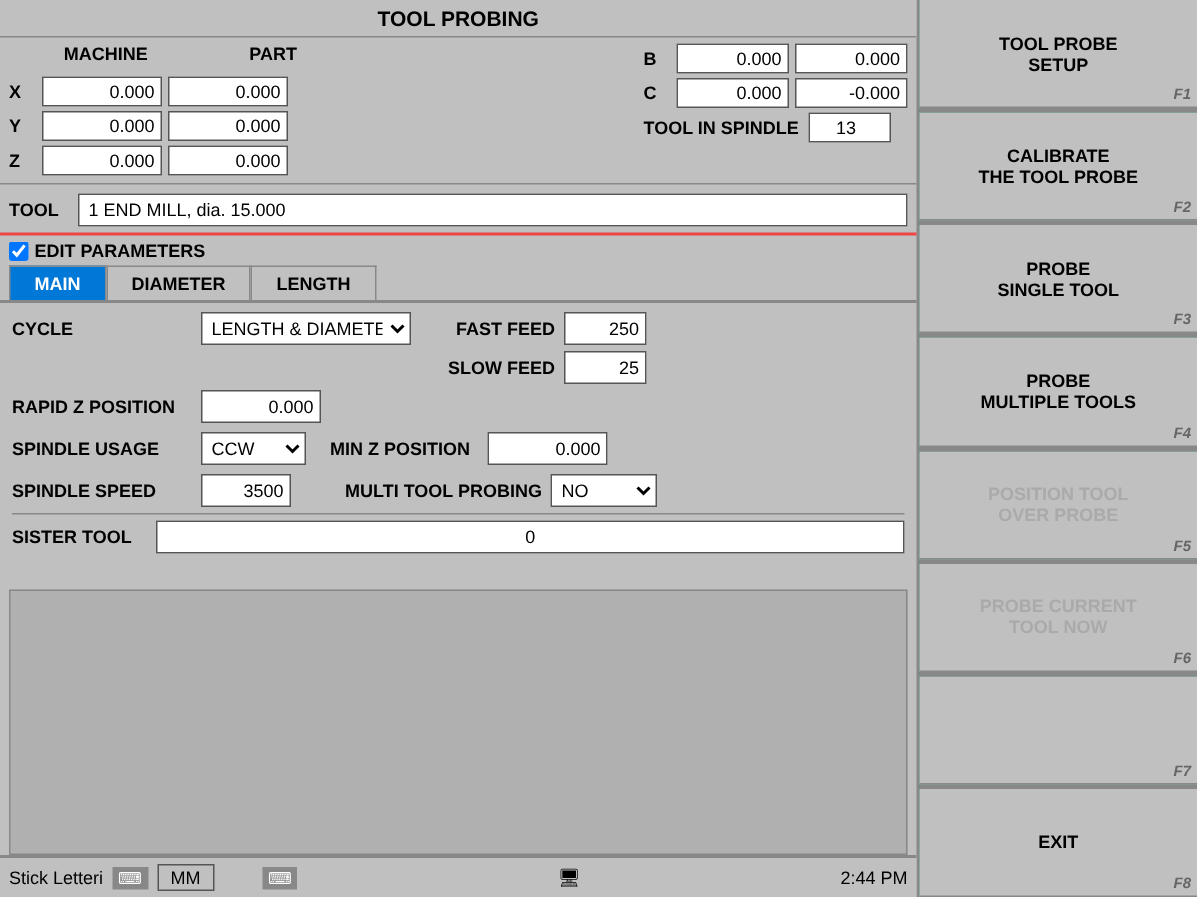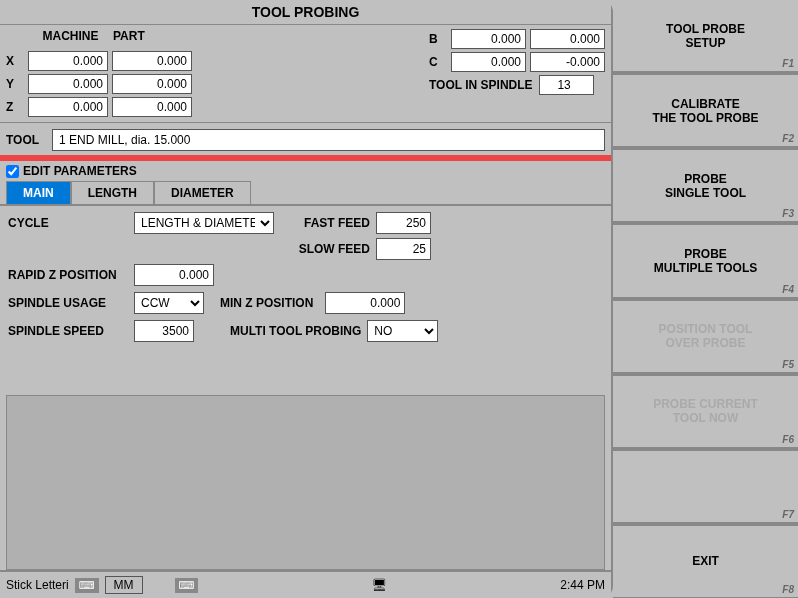--- a/index.html
+++ b/index.html
@@ -15,21 +15,20 @@
       display: flex;
       width: 798px;
       height: 598px;
     }
     .left-panel {
       flex: 1;
       display: flex;
       flex-direction: column;
       background: #c0c0c0;
       border-right: 2px solid #888;
-      border-radius: 12px;
     }
     .right-panel {
       width: 185px;
       display: flex;
       flex-direction: column;
       background: #0f766e;
     }
     
     .header {
       background: #c0c0c0;
@@ -47,21 +46,21 @@
       text-align: right;
       padding-right: 4px;
       font-size: 12px;
       margin-right: 4px;
     }
     
     .tool-row {
       display: flex;
       align-items: center;
       padding: 4px 6px;
-      border-bottom: 6px solid #ef4444;
+      border-bottom: 2px solid #ef4444;
       gap: 6px;
     }
     .tool-label {
       font-weight: bold;
       font-size: 12px;
       width: 40px;
     }
     .tool-info-box {
       flex: 1;
       background: white;
@@ -231,21 +230,21 @@
   <div class="left-panel">
 
     <div class="header">TOOL PROBING</div>
 
     <div class="coord-section">
       <div style="display:flex; align-items:flex-start;">
 
         <div style="flex:1;">
           <div style="display:flex; margin-bottom:8px; margin-left:22px;">
             <div style="width:85px; text-align:center; font-weight:bold; font-size:12px;">MACHINE</div>
-            <div style="width:85px; text-align:left; font-weight:bold; font-size:12px;">PART</div>
+            <div style="width:85px; text-align:right; font-weight:bold; font-size:12px;">PART</div>
           </div>
 
           <div style="display:flex; align-items:center; margin-bottom:3px;">
             <span style="width:22px; font-weight:bold; font-size:12px;">X</span>
             <input type="text" class="coord-input" value="0.000" style="">
             <input type="text" class="coord-input" value="0.000" style="">
           </div>
 
           <div style="display:flex; align-items:center; margin-bottom:3px;">
             <span style="width:22px; font-weight:bold; font-size:12px;">Y</span>
@@ -291,22 +290,22 @@
 
     <div class="edit-params-row">
       <label class="checkbox-label">
         <input type="checkbox" checked="" style="">
         <span>EDIT PARAMETERS</span>
       </label>
     </div>
 
     <div class="tabs-row">
       <div class="tab active">MAIN</div>
+      <div class="tab">DIAMETER</div>
       <div class="tab">LENGTH</div>
-      <div class="tab">DIAMETER</div>
     </div>
 
     <div class="params-area">
 
       <div style="display:flex; align-items:flex-start; gap:16px; margin-bottom:4px;">
         <div style="display:flex; align-items:center; gap:6px;">
           <span class="param-label">CYCLE</span>
           <select class="param-select" style="width:140px;">
             <option value="LENGTH &amp; DIAMETER">LENGTH &amp; DIAMETER</option>
           </select>
@@ -347,20 +346,24 @@
           <input type="text" class="param-input" style="width: 60px;" value="3500">
         </div>
         <div style="display:flex; align-items:center; gap:6px;margin-left:20px;">
           <span style="font-weight:bold; font-size:12px;">MULTI TOOL PROBING</span>
           <select class="param-select" style="width:71px;">
             <option value="NO">NO</option>
           </select>
         </div>
       </div>
 
+      <div style="display:flex; align-items:center; gap:6px; border-top:1px solid #888; padding-top:4px;">
+        <span style="font-weight:bold; font-size:12px; min-width:90px;">SISTER TOOL</span>
+        <input type="text" class="param-input" style="flex: 1 1 0%; text-align: center;" value="0">
+      </div>
     </div>
 
     <div style="flex:1; background:#b0b0b0; margin:4px 6px 0 6px; border:1px solid #888;"></div>
 
     <div class="bottom-bar">
       <span>Stick Letteri</span>
       <span class="bottom-kbd">⌨</span>
       <span class="bottom-unit">MM</span>
       <span style="width:20px;"></span>
       <span class="bottom-kbd">⌨</span>

